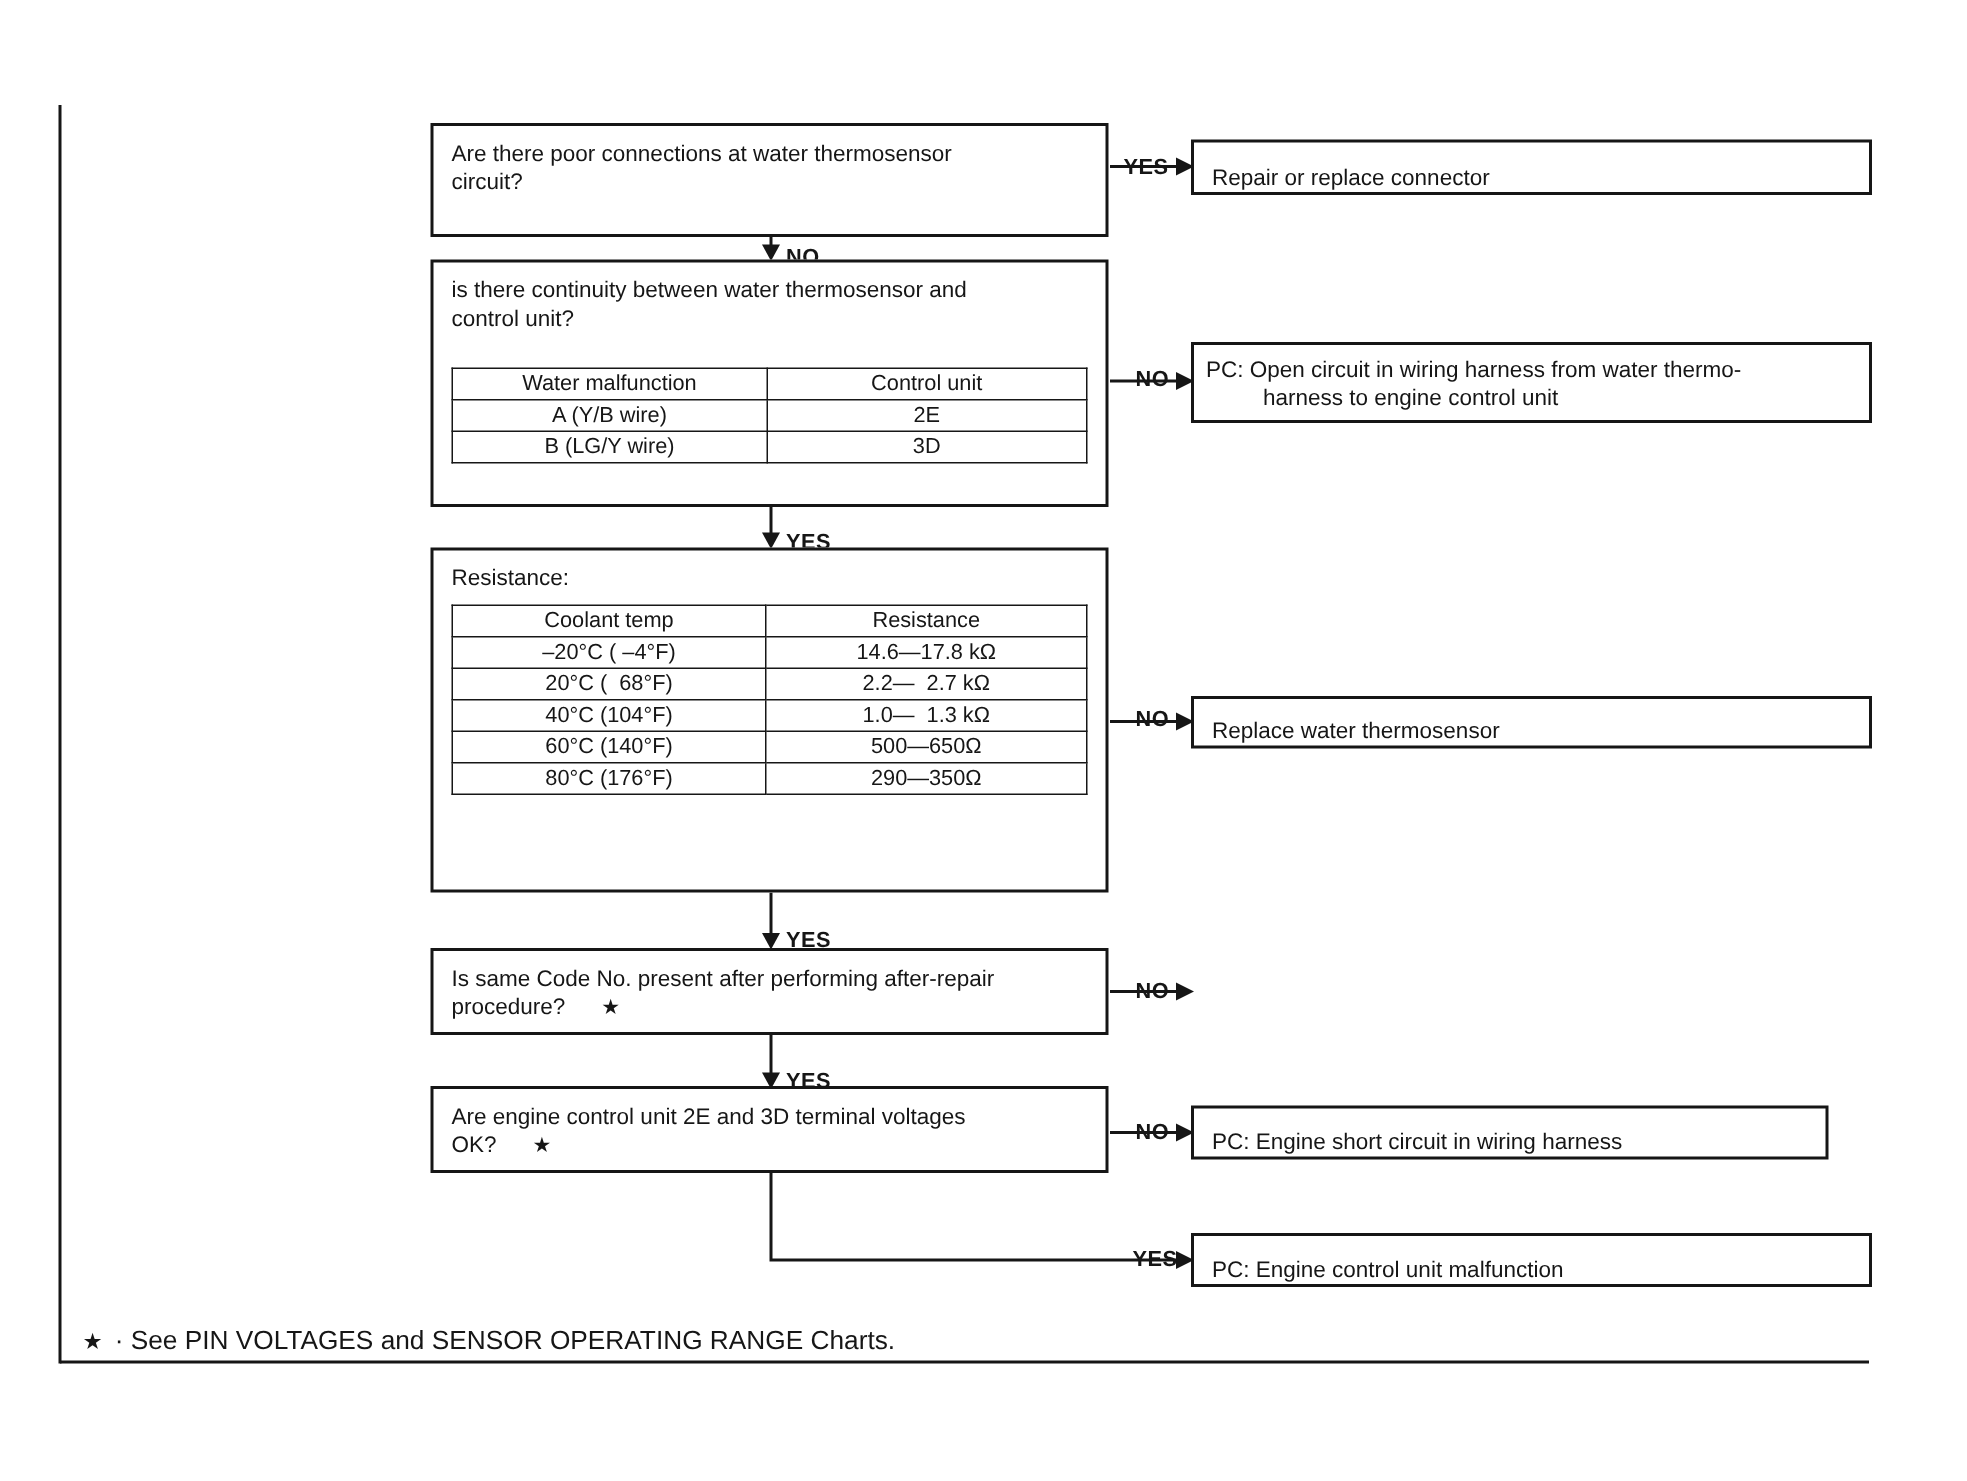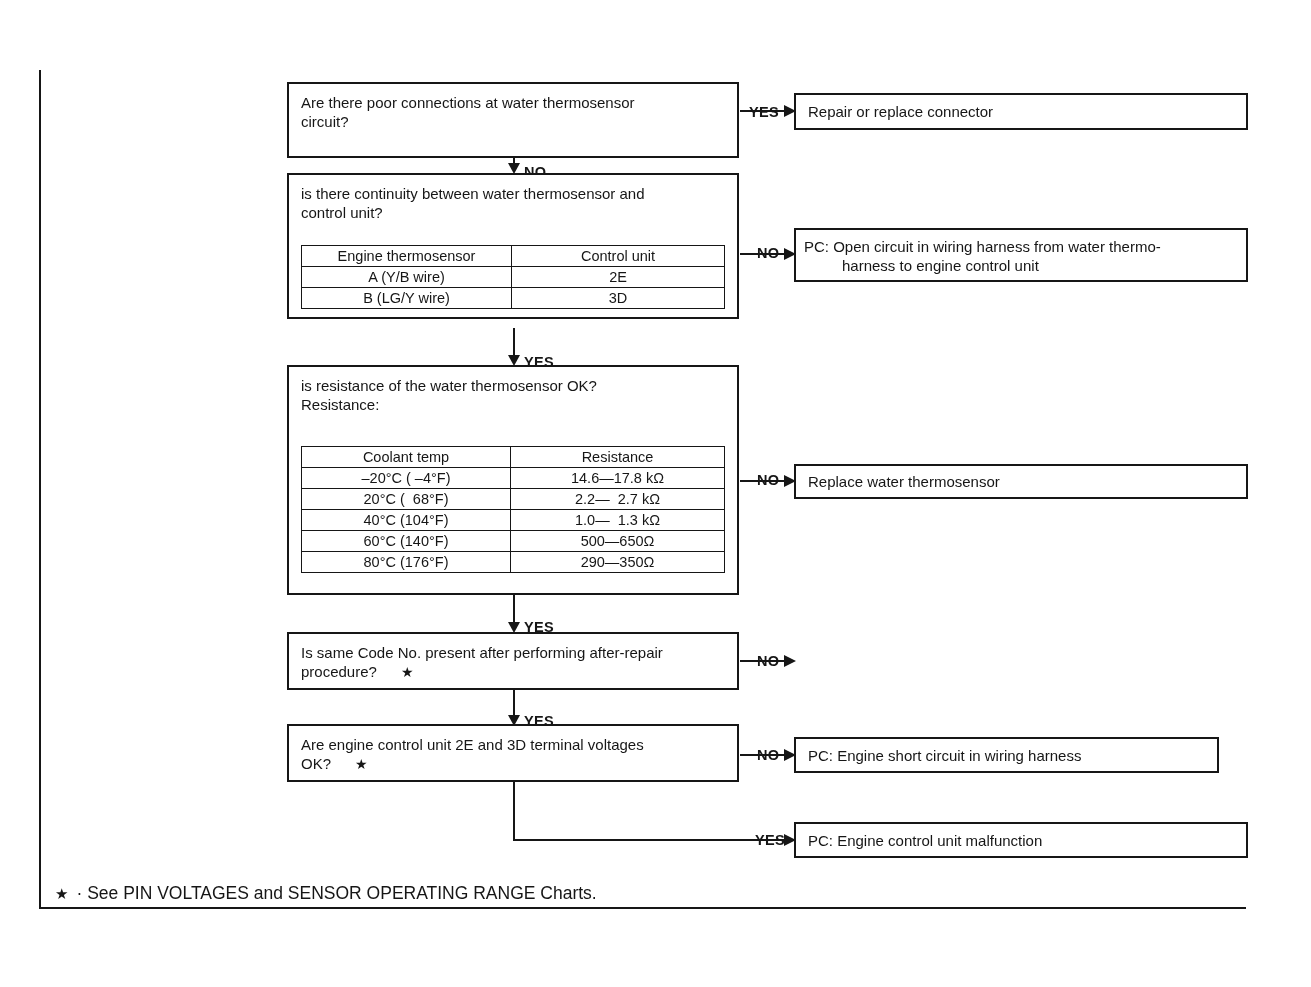--- a/index.html
+++ b/index.html
@@ -15,21 +15,21 @@
   }
   svg.conn { position: absolute; left: 0; top: 0; width: 1311px; height: 987px; }
   .box {
     position: absolute;
     border: 2px solid #161616;
     background: #ffffff;
     font-size: 15px;
     line-height: 19px;
   }
   .qbox { padding: 9px 12px; }
-  .abox { display: flex; align-items: center; padding: 0 12px; }
+  .abox { display: flex; align-items: flex-end; padding: 0 12px; }
   .abox2 { padding: 7px 8px; }
   .indent2 { padding-left: 38px; }
   .lbl {
     position: absolute;
     font-weight: bold;
     font-size: 14.5px;
     letter-spacing: 0.3px;
     margin-top: 15px;
   }
   table.itable { border-collapse: collapse; margin: 0; }
@@ -38,21 +38,21 @@
     text-align: center;
     font-size: 14.5px;
     font-weight: normal;
     height: 21px;
     padding: 0 4px;
     white-space: pre;
   }
   .col-a { width: 212px; }
   .col-b { width: 217px; }
   .tbl-wrap-q2 { margin-top: 23px; }
-  .tbl-wrap-q3 { margin-top: 32px; }
+  .tbl-wrap-q3 { margin-top: 8px; }
   .star { margin-left: 24px; font-size: 14px; }
   .footnote { position: absolute; left: 55px; top: 883px; font-size: 17.5px; }
   .footnote .fstar { font-size: 15px; }
   .footnote .ftext { margin-left: 8px; }
 </style>
 </head>
 <body>
 
 <div class="page">
 
@@ -104,28 +104,28 @@
 
   <div class="box qbox" style="left:287px;top:82px;width:452px;height:76px">
     <div>Are there poor connections at water thermosensor</div>
     <div>circuit?</div>
   </div>
 
   <div class="box abox" style="left:794px;top:93px;width:454px;height:37px">
     <span>Repair or replace connector</span>
   </div>
 
-  <div class="box qbox" style="left:287px;top:173px;width:452px;height:146px">
+  <div class="box qbox" style="left:287px;top:173px;width:452px;height:165px">
     <div>is there continuity between water thermosensor and</div>
     <div>control unit?</div>
     <div class="tbl-wrap-q2">
       <table class="itable">
         <tbody>
             <tr>
-          <th class="col-a">Engine thermosensor</th>
+          <th class="col-a">Water malfunction</th>
           <th class="col-b">Control unit</th>
         </tr>
         <tr>
           <td>A (Y/B wire)</td>
           <td>2E</td>
         </tr>
         <tr>
           <td>B (LG/Y wire)</td>
           <td>3D</td>
         </tr>
@@ -133,21 +133,20 @@
         </table>
     </div>
   </div>
 
   <div class="box abox2" style="left:794px;top:228px;width:454px;height:54px">
     <div>PC: Open circuit in wiring harness from water thermo-</div>
     <div class="indent2">harness to engine control unit</div>
   </div>
 
   <div class="box qbox" style="left:287px;top:365px;width:452px;height:230px">
-    <div>is resistance of the water thermosensor OK?</div>
     <div>Resistance:</div>
     <div class="tbl-wrap-q3">
       <table class="itable">
         <tbody>
             <tr>
           <th class="col-a">Coolant temp</th>
           <th class="col-b">Resistance</th>
         </tr>
         <tr>
           <td>–20°C ( –4°F)</td>

